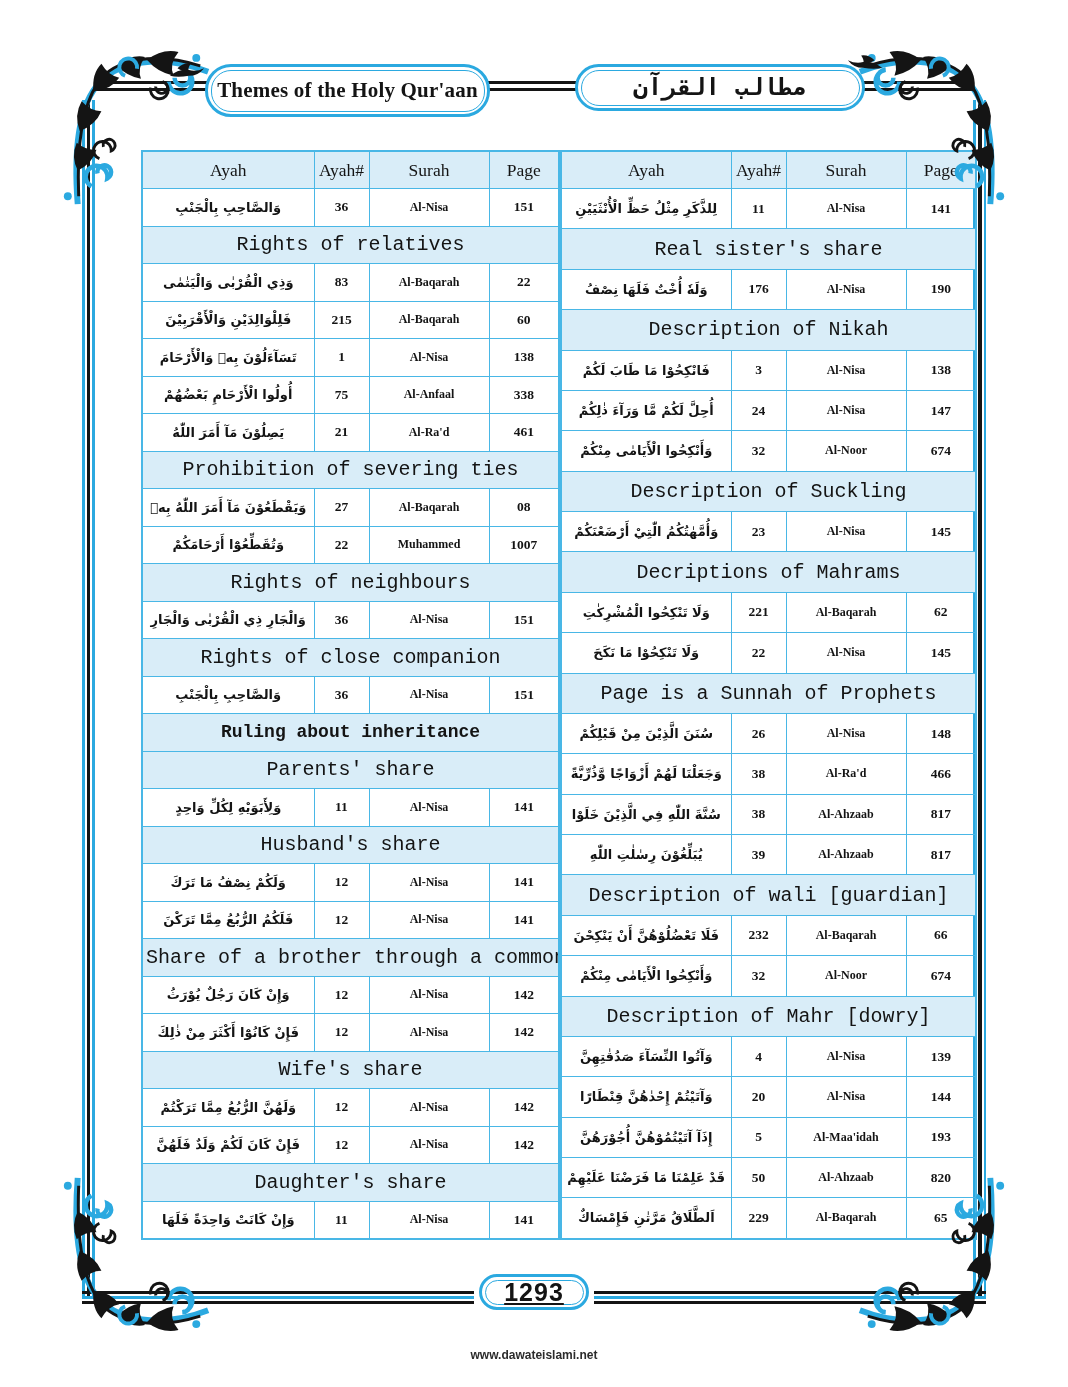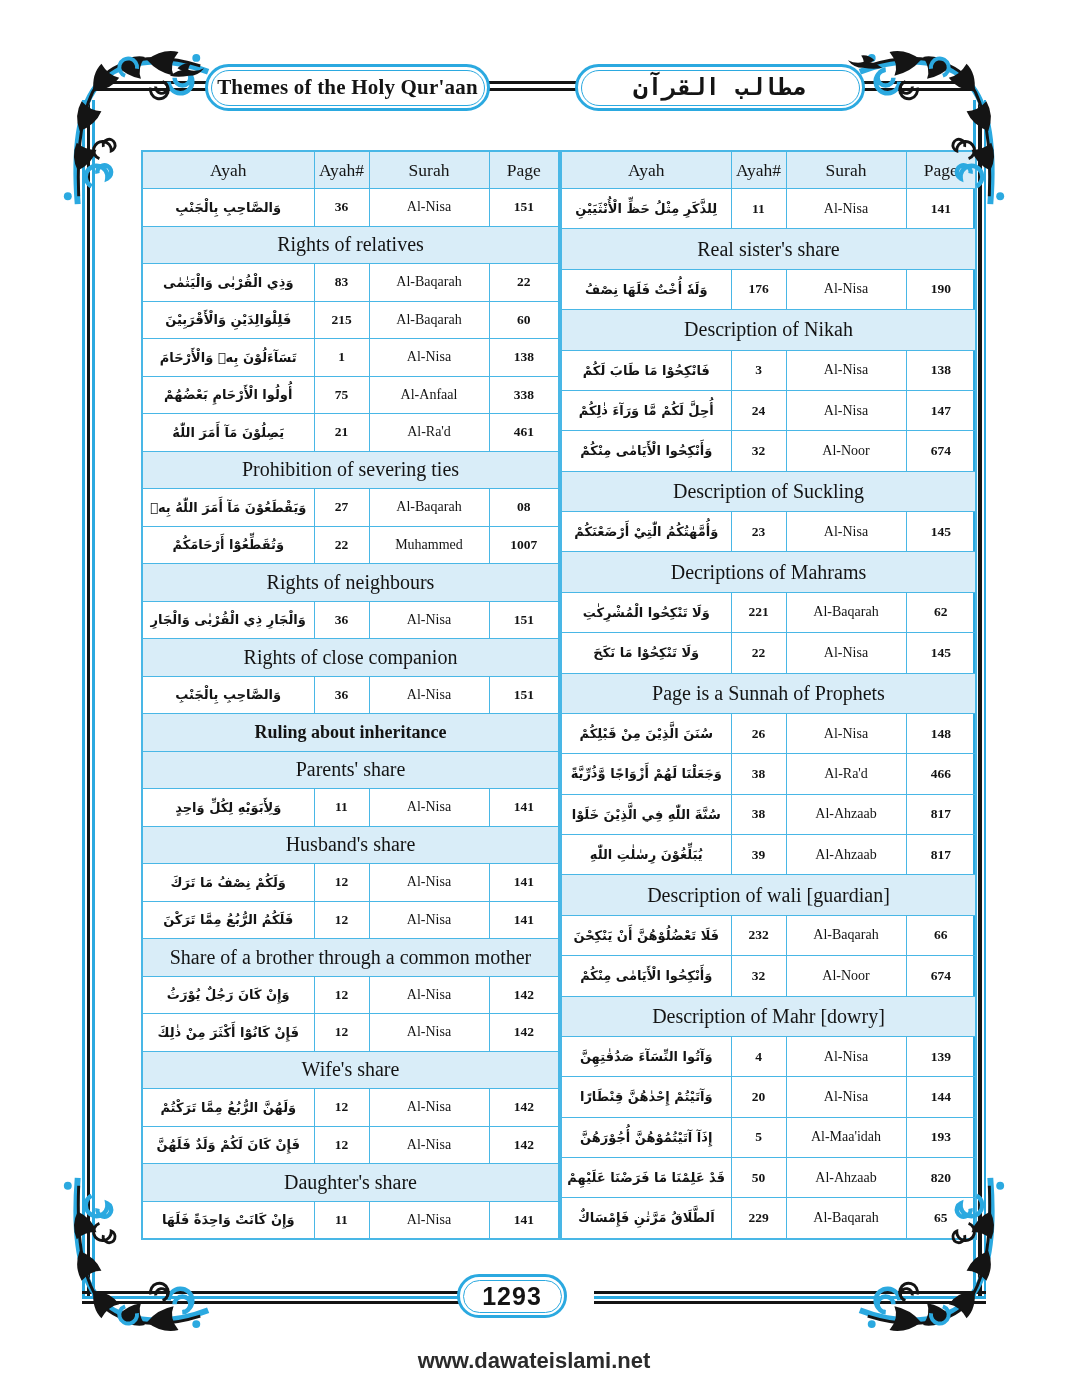--- a/index.html
+++ b/index.html
@@ -15,42 +15,42 @@
     background:linear-gradient(to bottom,#141414 0 2.5px,transparent 2.5px 6.5px,#141414 6.5px 9px);}
   .border-bottomline{position:absolute;top:1291px;height:13px;
     background:linear-gradient(to bottom,#141414 0 2.5px,transparent 2.5px 4.5px,#2ba9e0 4.5px 8.5px,transparent 8.5px 10.5px,#141414 10.5px 13px);}
   .bbl-left{left:82px;width:392px;}
   .bbl-right{left:594px;width:392px;}
 
   
   .capsule{position:absolute;border:3px solid #2ba9e0;border-radius:26px;background:#fff;padding:2.5px;z-index:3;}
   .capsule-inner{border:1.5px solid #2ba9e0;border-radius:20px;height:100%;box-sizing:border-box;
     display:flex;align-items:center;justify-content:center;background:#fff;}
-  .cap-en{left:205px;top:64px;width:285px;height:47px;box-sizing:border-box;}
+  .cap-en{left:205px;top:64px;width:285px;height:53px;box-sizing:border-box;}
   .cap-en .capsule-inner{font-size:21px;font-weight:bold;letter-spacing:.2px;}
   .cap-ar{left:575px;top:64px;width:290px;height:47px;box-sizing:border-box;}
   .cap-ar .capsule-inner{font-family:Liberation Mono, monospace;font-size:24px;font-weight:bold;direction:rtl;}
 
   
-  .page-pill{position:absolute;left:457px;top:1274px;width:110px;height:44px;box-sizing:border-box;z-index:3;}
+  .page-pill{position:absolute;left:479px;top:1274px;width:110px;height:36px;box-sizing:border-box;z-index:3;text-decoration:underline;}
   .page-pill .capsule-inner{font-family:"Liberation Sans",sans-serif;font-size:25px;font-weight:bold;letter-spacing:1px;}
   .website{position:absolute;left:0;top:1348px;width:100%;text-align:center;
-    font-family:"Liberation Sans",sans-serif;font-size:22px;font-weight:bold;color:#2b2b2b;}
+    font-family:"Liberation Sans",sans-serif;font-size:12px;font-weight:bold;color:#2b2b2b;}
 
   
   .tables{position:absolute;left:117px;top:150px;display:flex;z-index:2;padding-left:24px;}
   table{border-collapse:collapse;table-layout:fixed;border:2px solid #49b7e6;}
   td,th{border:1.5px solid #49b7e6;text-align:center;vertical-align:middle;padding:0 3px;overflow:hidden;}
   tr{height:37.5px;}
   thead th{background:#d9edf8;font-size:17.5px;font-weight:normal;font-family:"Liberation Serif",serif;}
-  .section-row td{background:#d9edf8;font-size:20px;font-family:Liberation Serif, serif;white-space:nowrap;}
+  .section-row td{background:#d9edf8;font-size:20px;font-family:Liberation Mono, monospace;white-space:nowrap;}
   .section-row.bold td{font-weight:bold;font-size:18px;}
   .cell-arabic{font-family:"DejaVu Sans",sans-serif;font-weight:bold;font-size:13px;direction:rtl;white-space:nowrap;}
   .cell-num,.cell-page{font-weight:bold;font-size:13.5px;}
-  .cell-surah{font-weight:normal;font-size:14px;}
+  .cell-surah{font-weight:bold;font-size:12px;}
 
   
   .flourish{position:absolute;width:168px;height:168px;z-index:4;pointer-events:none;}
   .fl-tl{left:52px;top:48px;}
   .fl-tr{left:848px;top:48px;transform:scaleX(-1);}
   .fl-bl{left:52px;top:1166px;transform:scaleY(-1);}
   .fl-br{left:848px;top:1166px;transform:scale(-1,-1);}
   .sprig{position:absolute;width:38px;height:22px;z-index:4;pointer-events:none;}
   .sprig-left{left:168px;top:60px;}
   .sprig-right{left:846px;top:52px;transform:scaleX(-1);}

